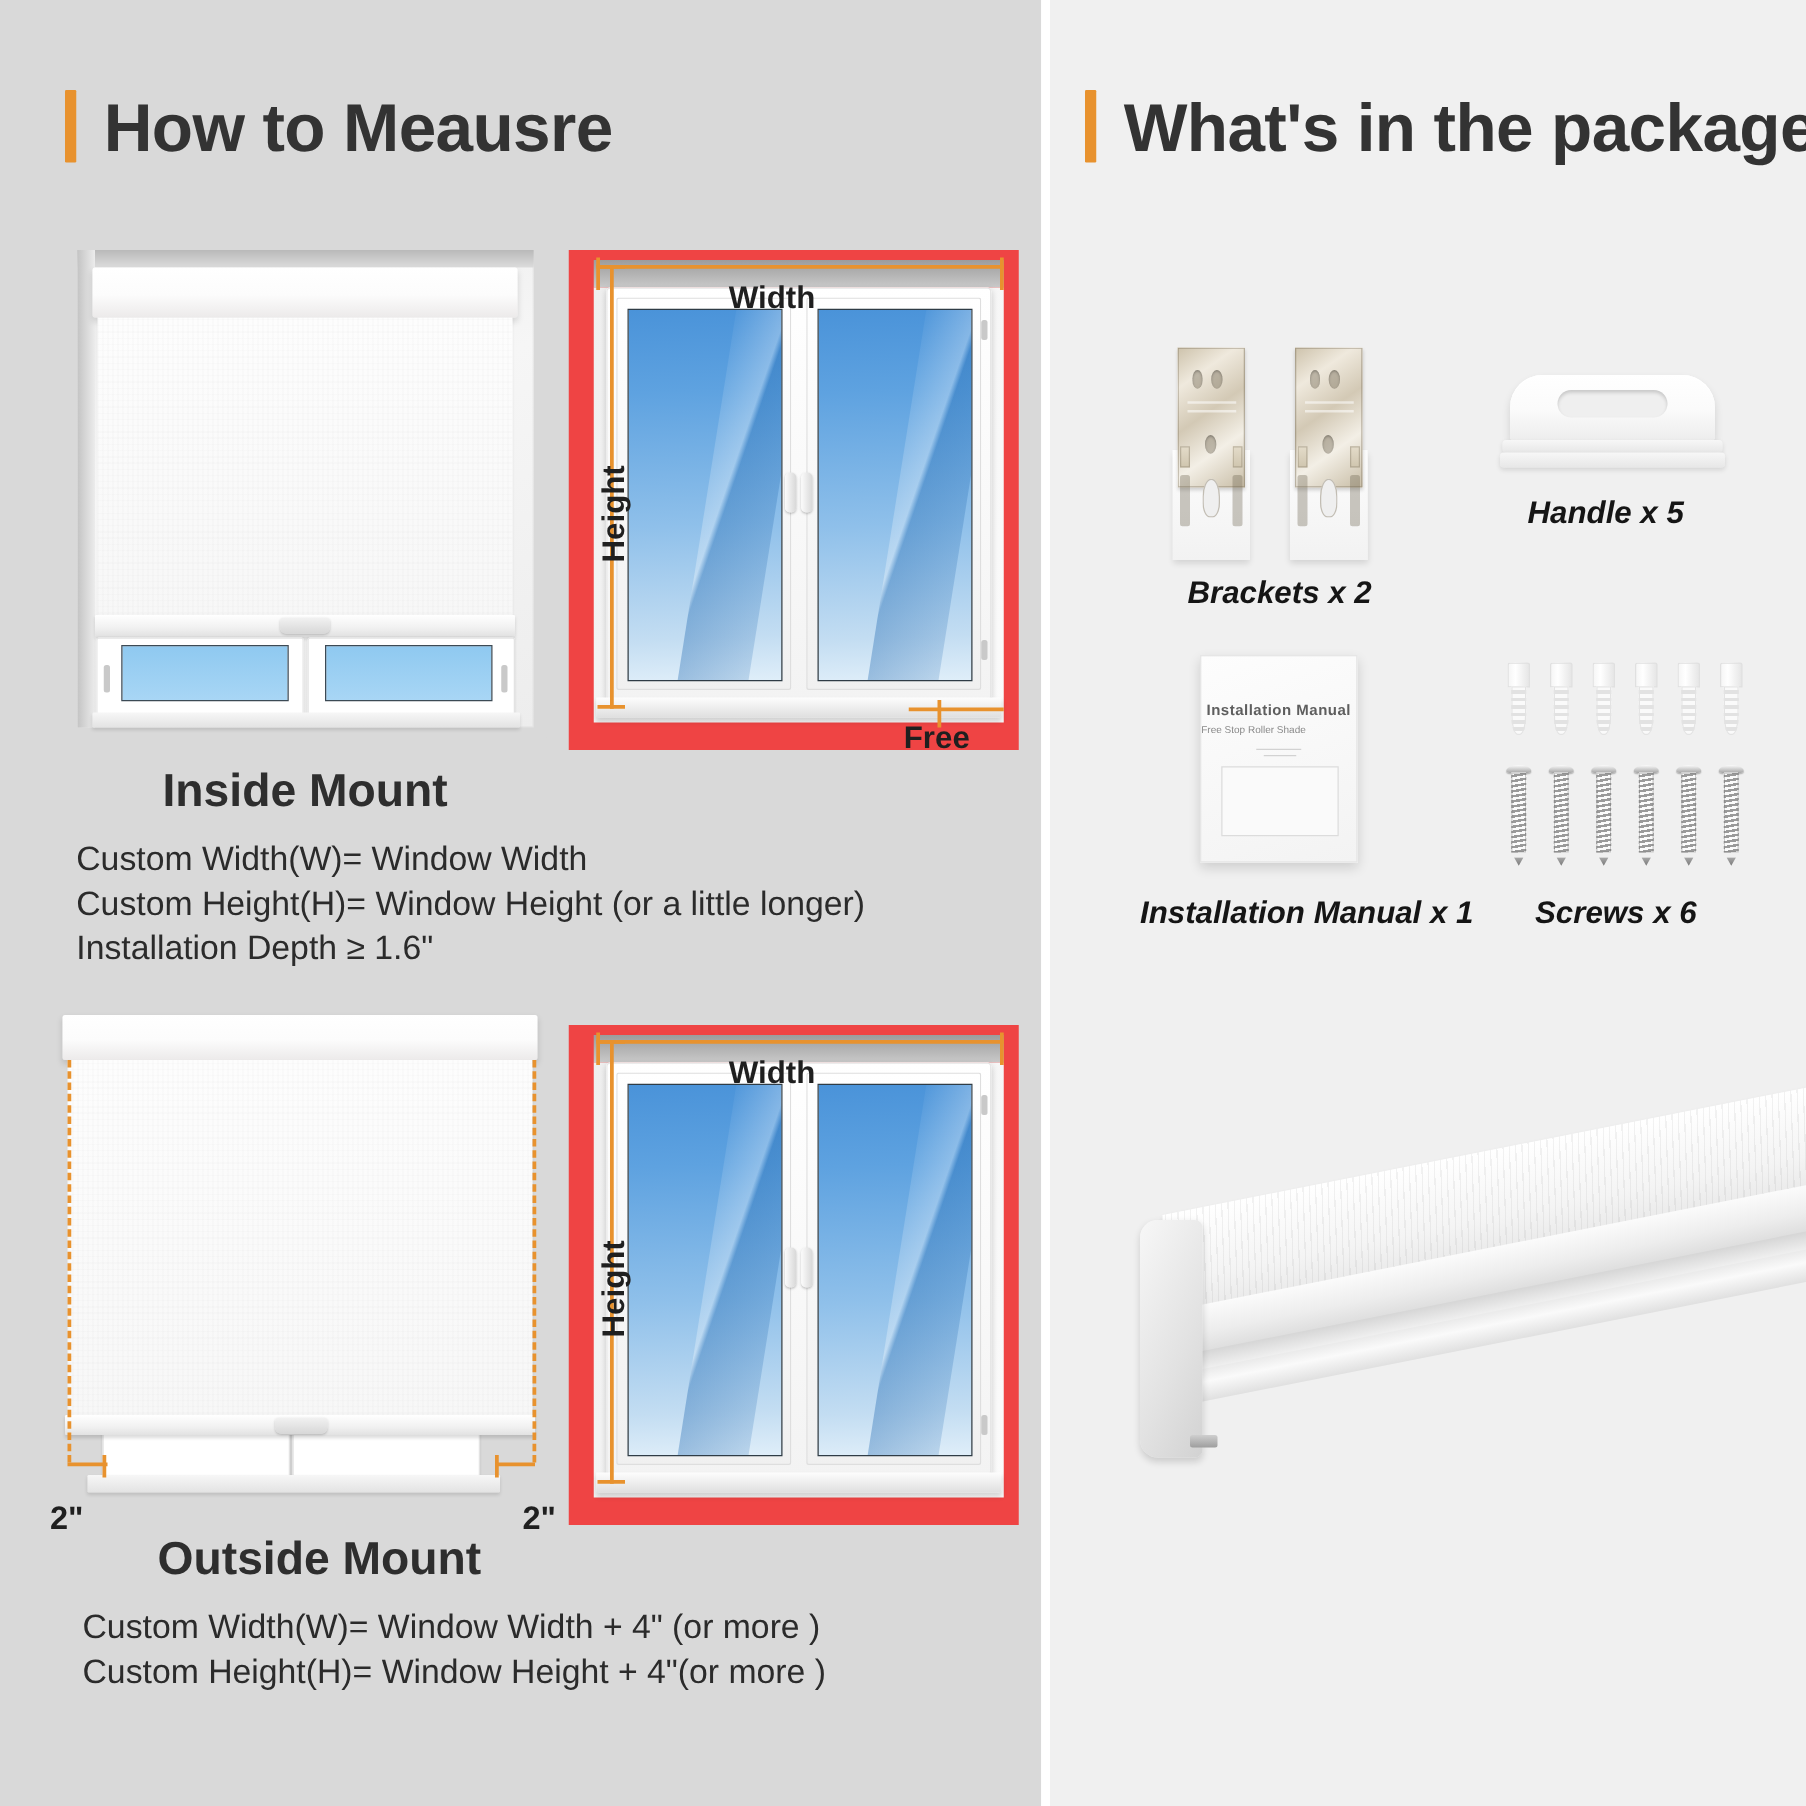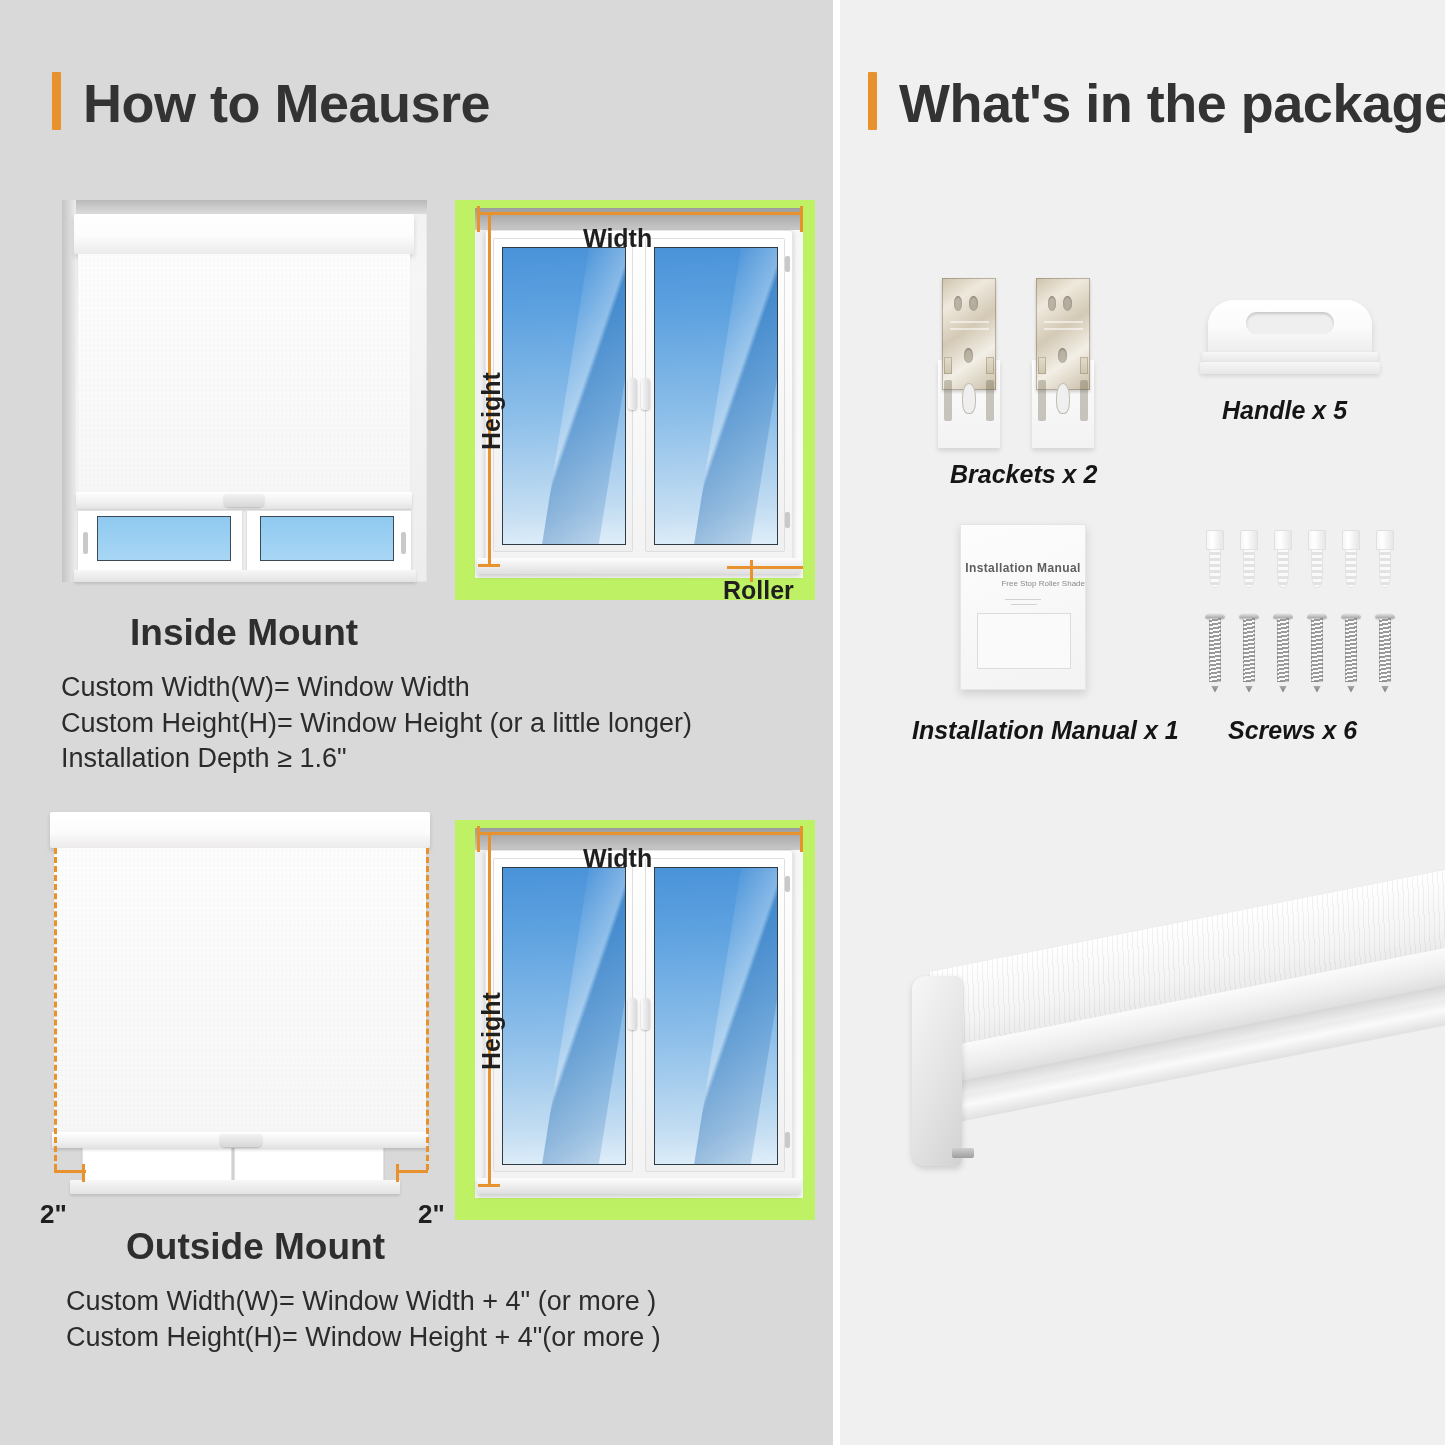--- a/index.html
+++ b/index.html
@@ -76,21 +76,21 @@
   .win-glass{
     position:absolute;
     background:linear-gradient(180deg,#8fc9f0,#a8d6f5);
     border:1px solid #3c4a55;
   }
   .sill{position:absolute;background:linear-gradient(180deg,#f7f7f7,#e3e3e3);
         box-shadow:0 2px 3px rgba(0,0,0,.12);border-radius:1px;}
   .hinge{position:absolute;width:5px;background:#c9c9c9;border-radius:2px;}
 
   
-  .windiag{position:absolute;background:#bef264;}
+  .windiag{position:absolute;background:#ef4444;}
   .wd-lintel{position:absolute;background:linear-gradient(180deg,#9c9c9c,#c9c9c9);}
   .wd-reveal{position:absolute;background:linear-gradient(120deg,#efefef,#fbfbfb);}
   .wd-frame{
     position:absolute;background:linear-gradient(180deg,#ffffff,#f3f3f3);
     border-radius:3px;box-shadow:0 2px 5px rgba(0,0,0,.18), inset 0 0 0 1px #e6e6e6;
   }
   .wd-sash{
     position:absolute;background:linear-gradient(180deg,#ffffff,#f0f0f0);
     border-radius:2px;box-shadow:inset 0 0 0 1px #dedede;
   }
@@ -164,21 +164,21 @@
   
   .manual{
     position:absolute;background:linear-gradient(160deg,#fdfdfd,#f3f3f3);
     box-shadow:0 4px 9px rgba(0,0,0,.14);border:1px solid #e6e6e6;
   }
   .manual-title{
     position:absolute;left:0;right:0;text-align:center;
     font-size:12px;font-weight:bold;color:#5e5e5e;letter-spacing:.4px;
   }
   .manual-sub{
-    position:absolute;left:0;right:0;text-align:right;
+    position:absolute;left:0;right:0;text-align:left;
     font-size:8px;color:#8a8a8a;
   }
   .manual-box{position:absolute;border:1px solid #dcdcdc;background:#fafafa;}
   .manual-foot{position:absolute;right:8px;font-size:5px;color:#b5b5b5;}
   .manual-scribble{position:absolute;height:1px;background:#d2d2d2;}
 
   
   .anchor{position:absolute;}
   .anchor-head{position:absolute;left:0;top:0;width:100%;height:34%;
     background:linear-gradient(90deg,#f4f4f4,#ffffff 35%,#e4e4e4);
@@ -294,21 +294,21 @@
     <div class="m-cap-v" style="left:345px;top:6px;height:26px;"></div>
     <div class="wd-label" style="left:128px;top:24px;">Width</div>
 
     <div class="m-line-v" style="left:33px;top:12px;height:355px;"></div>
     <div class="m-cap-h" style="left:23px;top:12px;width:22px;"></div>
     <div class="m-cap-h" style="left:23px;top:364px;width:22px;"></div>
     <div class="wd-label vert" style="left:22px;top:250px;">Height</div>
 
     <div class="m-line-h" style="left:272px;top:366px;width:76px;"></div>
     <div class="m-cap-v" style="left:295px;top:360px;height:22px;"></div>
-    <div class="wd-label" style="left:268px;top:376px;">Roller</div>
+    <div class="wd-label" style="left:268px;top:376px;">Free</div>
   </div>
 
   <div class="mount-title" style="left:130px;top:612px;">Inside Mount</div>
   <div class="mount-lines" style="left:61px;top:670px;">
     <div>Custom Width(W)= Window Width</div>
     <div>Custom Height(H)= Window Height (or a little longer)</div>
     <div>Installation Depth ≥ 1.6"</div>
   </div>
 
   <div class="shade-scene" style="left:30px;top:806px;width:420px;height:400px;">

